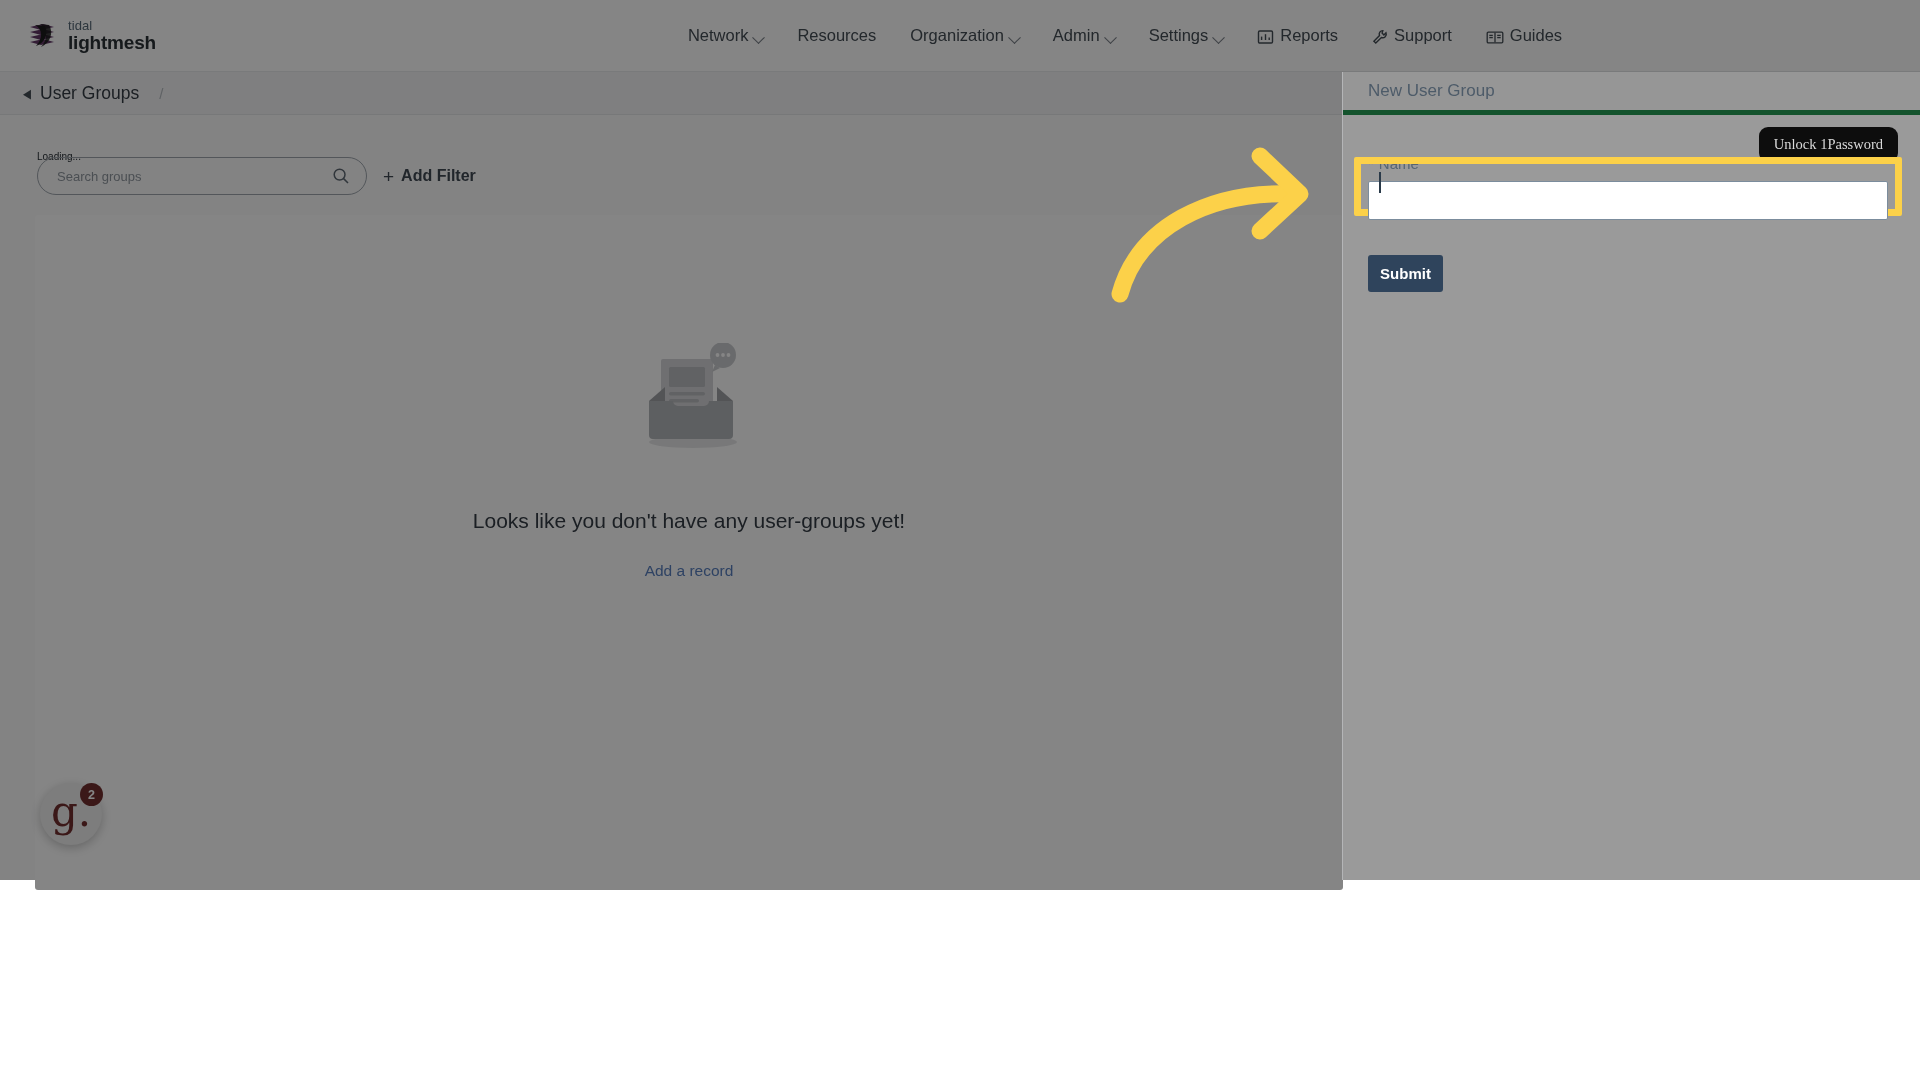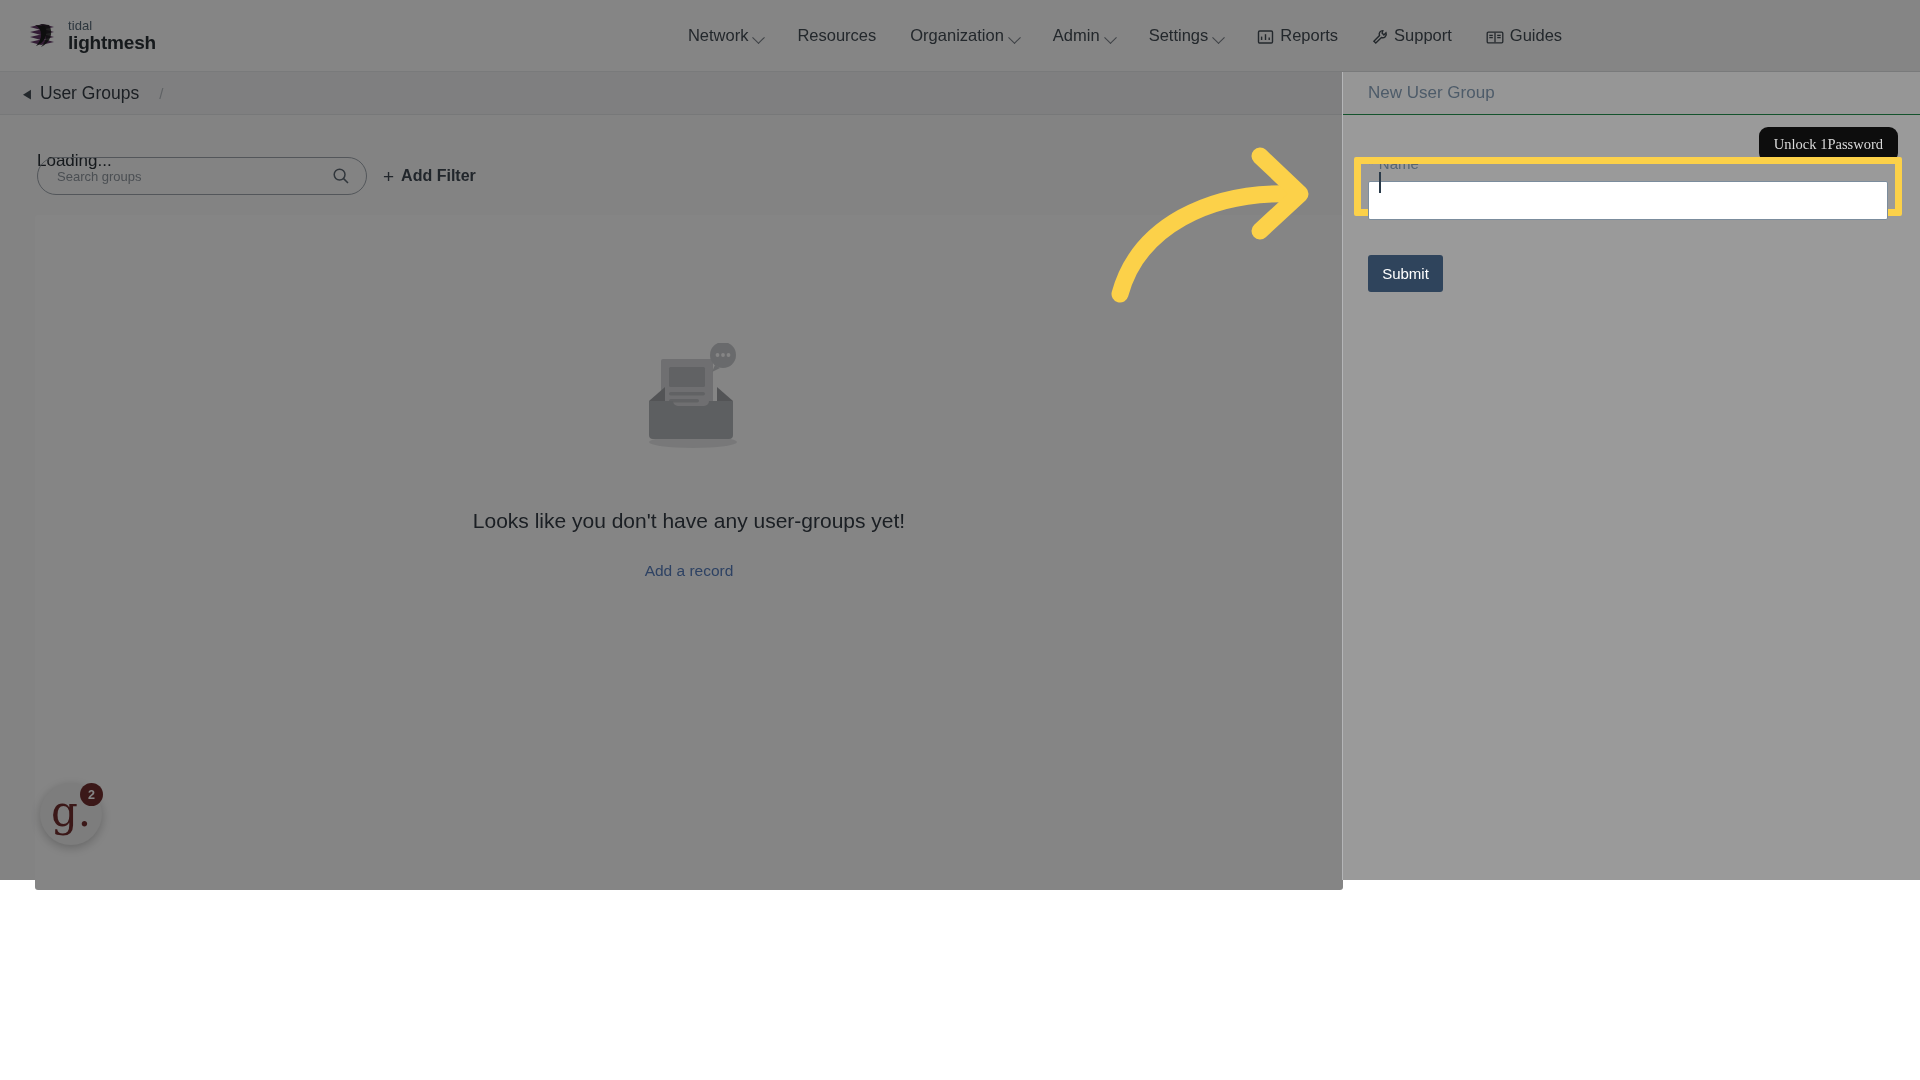--- a/index.html
+++ b/index.html
@@ -140,21 +140,21 @@
     top: 115px; left: 0;
     width: 1920px;
     bottom: 0;
     background: #fbfbfc;
   }
 
   .loading-label {
     position: absolute;
     left: 37px;
     top: 36px;
-    font-size: 17px;
+    font-size: 10px;
     color: #24303b;
   }
 
   .toolbar {
     position: absolute;
     left: 37px;
     top: 42px;
     display: flex;
     align-items: center;
     gap: 16px;
@@ -269,21 +269,21 @@
     right: 0;
     width: 578px;
     bottom: 0;
     background: #9a9a9a;
     border-left: 1px solid #b4b5b7;
     z-index: 40;
   }
   .drawer-head {
     height: 43px;
     background: #969696;
-    border-bottom: 1px solid #14532d;
+    border-bottom: 5px solid #14532d;
     display: flex;
     align-items: center;
     padding-left: 25px;
   }
   .drawer-title {
     font-size: 17px;
     color: #4d5b69;
   }
   .drawer-body { padding: 40px 28px 0 25px; position: relative; }
 
@@ -338,20 +338,21 @@
     margin-top: 35px;
     width: 75px;
     height: 37px;
     background: #2f445c;
     color: #ffffff;
     border: none;
     border-radius: 3px;
     font-size: 15px;
     cursor: pointer;
     font-family: "Liberation Sans", sans-serif;
+    font-weight: bold;
   }
 
   
   .op-tooltip {
     position: absolute;
     right: 22px;
     top: 12px;
     background: #0d0d0d;
     color: #dadada;
     font-size: 14.5px;

